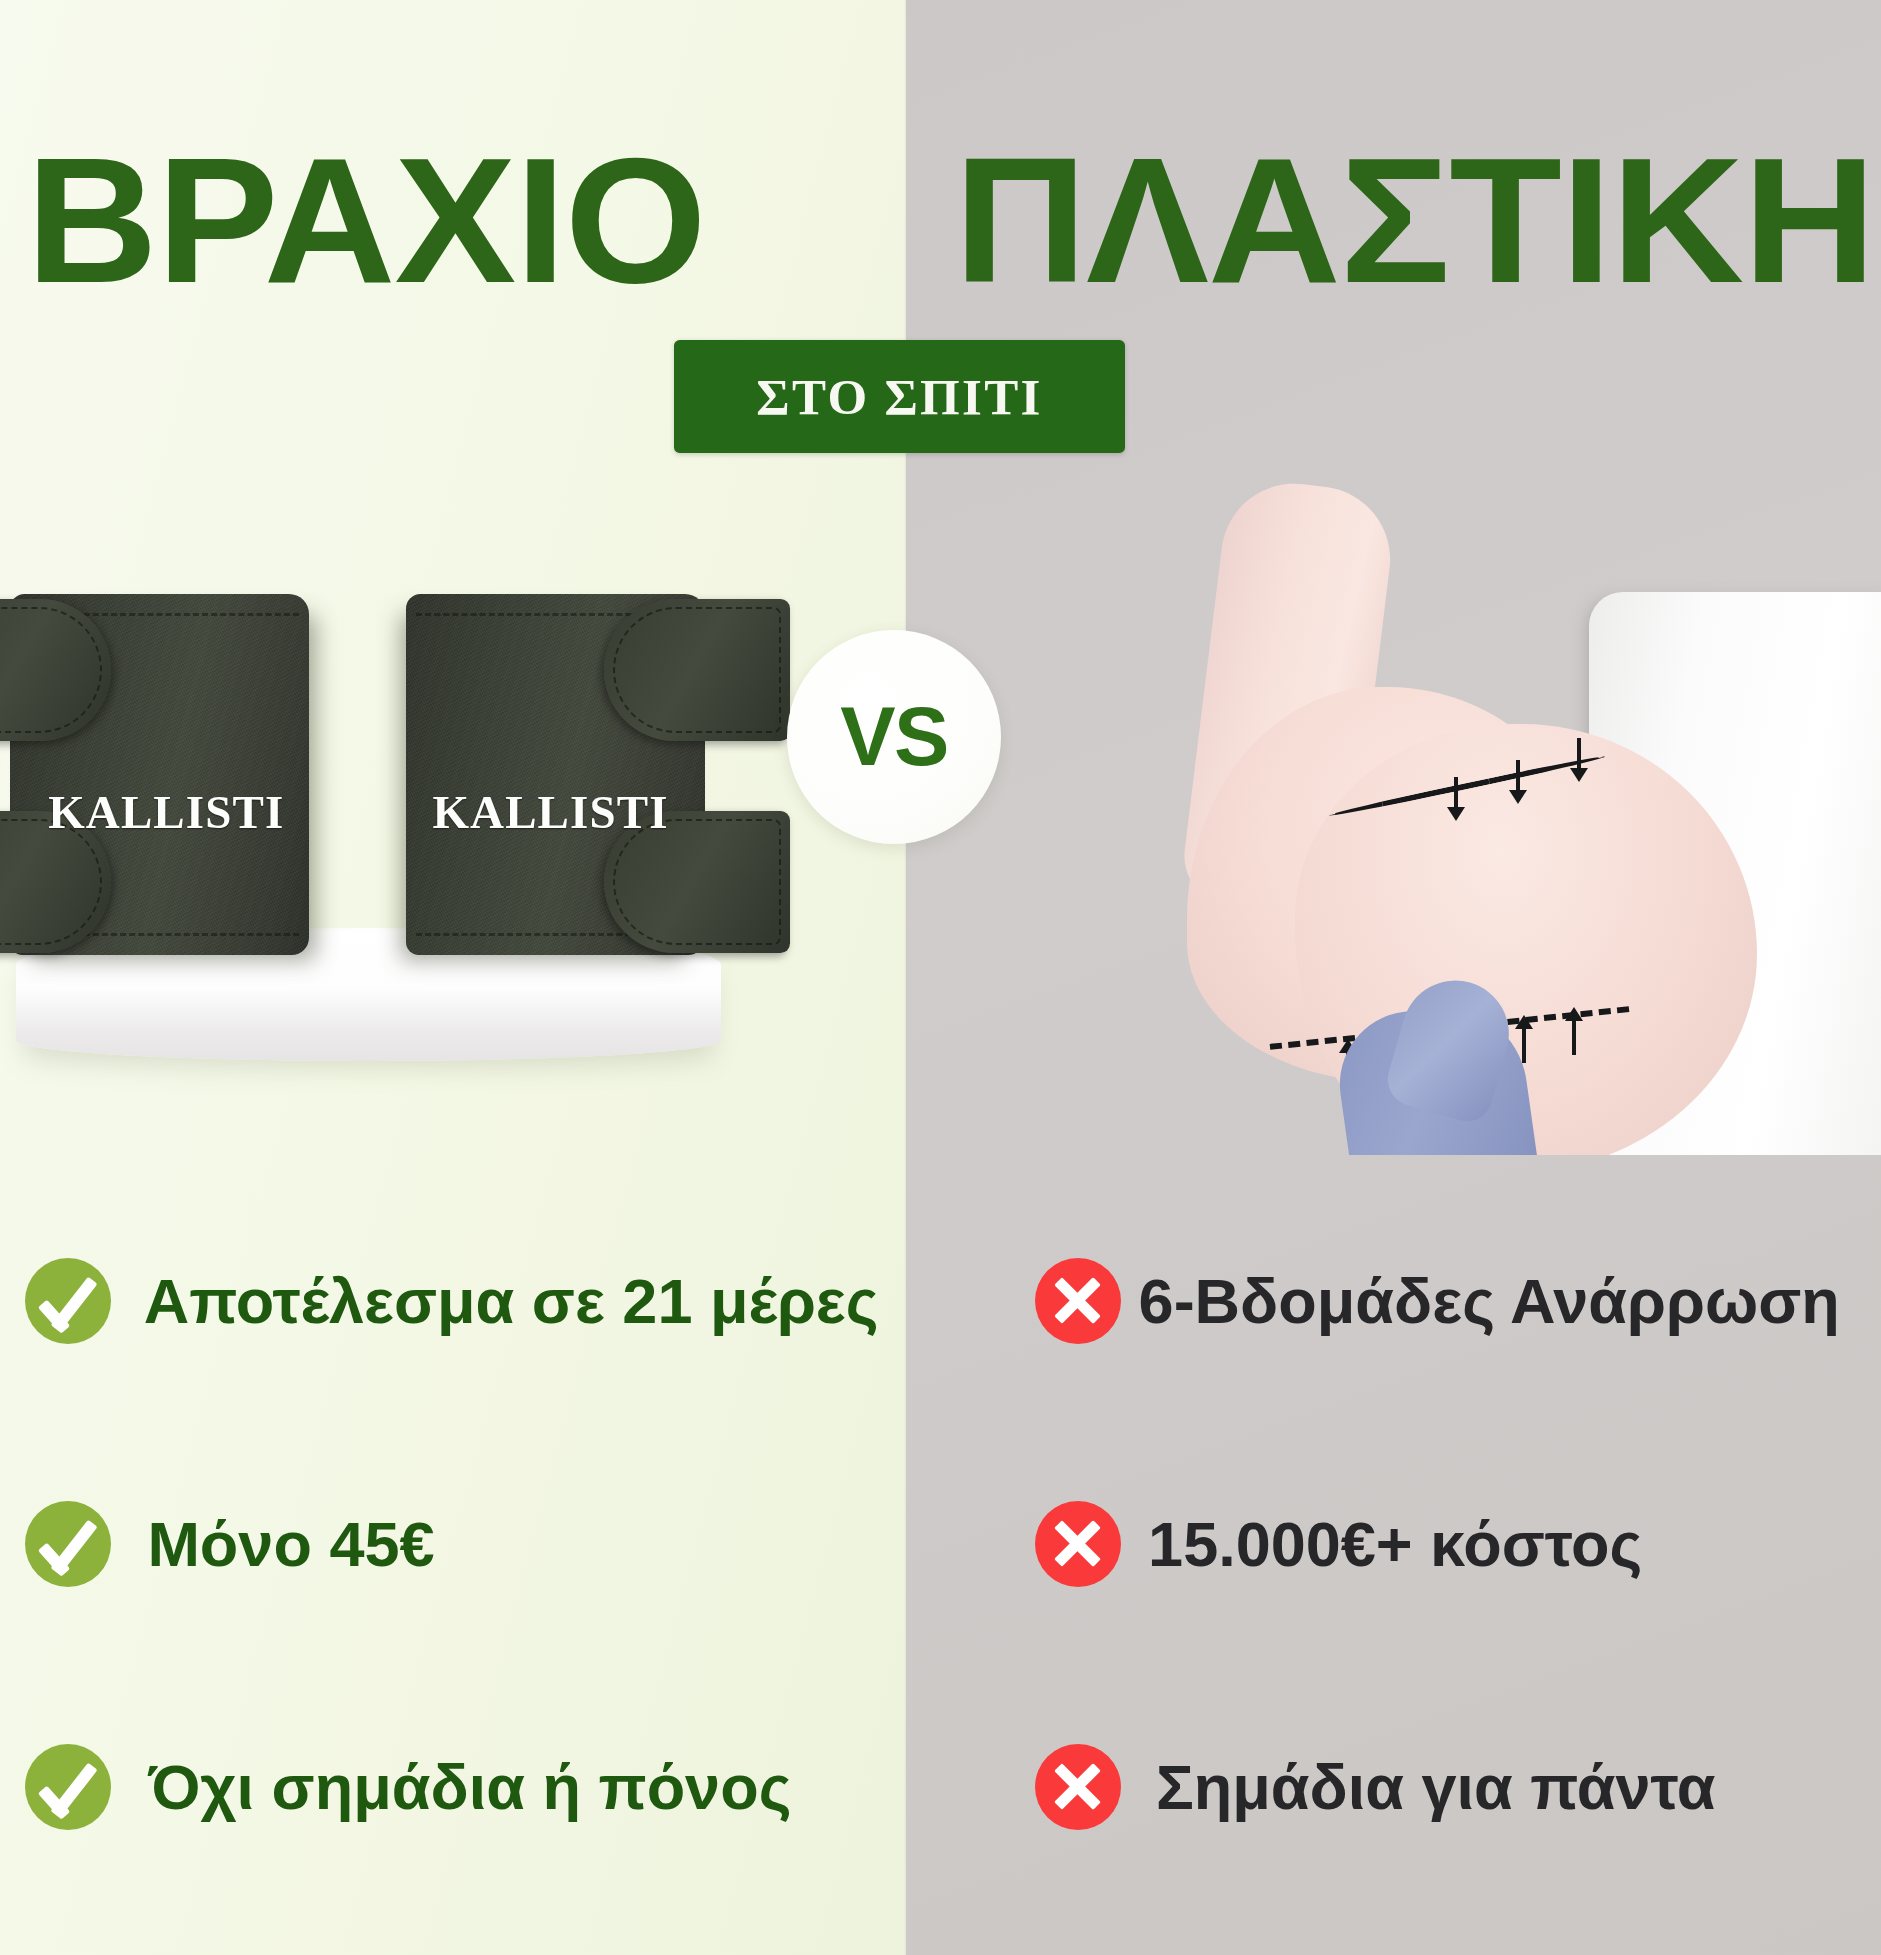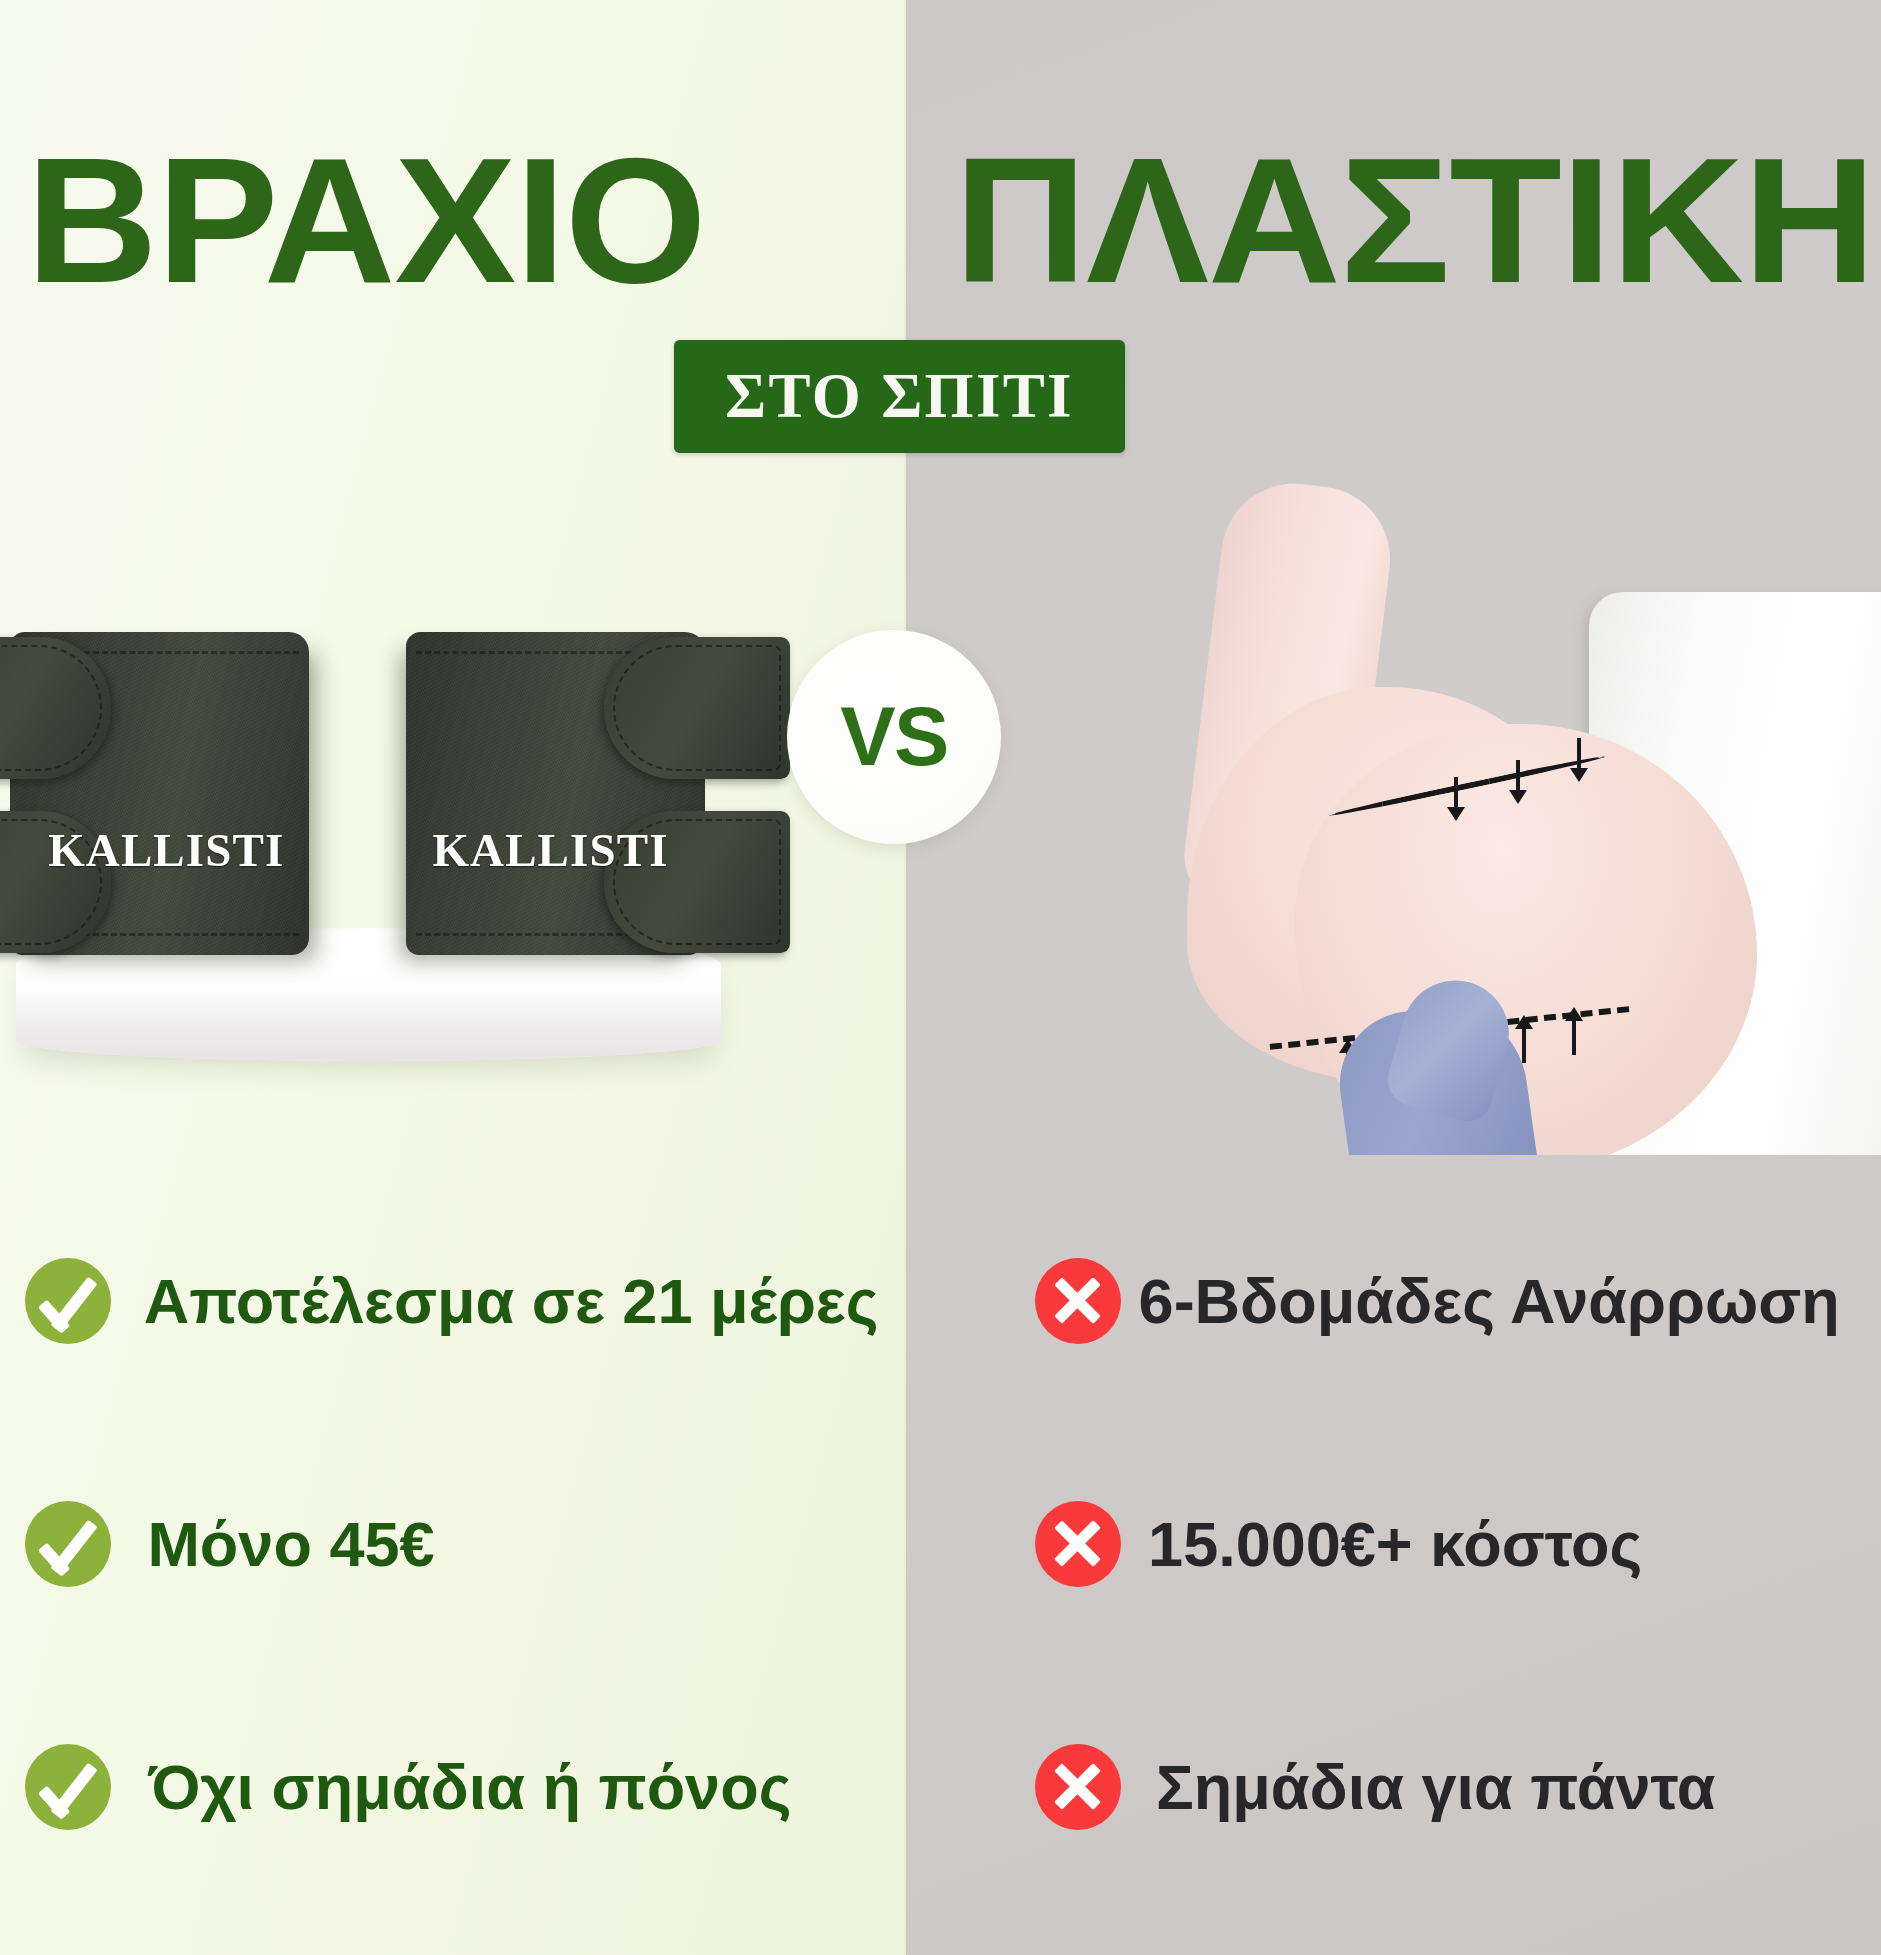--- a/index.html
+++ b/index.html
@@ -59,21 +59,21 @@
     width:451px; height:113px;
     background:#256818;
     border-radius:5.6px;
     box-shadow:0 1.7px 5.6px rgba(0,0,0,.16);
     display:flex; align-items:center; justify-content:center;
   }
   .badge-text {
     color:#f8f8f2;
     font-family:"Liberation Serif", serif;
     font-weight:700;
-    font-size:63px;
+    font-size:51px;
     letter-spacing:2.3px;
     white-space:nowrap;
   }
 
   
   .product-stage {
     position:absolute;
     left:0; top:496px;
     width:750px; height:569px;
   }
@@ -88,21 +88,21 @@
   .podium::after{
     content:"";
     position:absolute; left:6%; top:-2.3px; width:88%; height:33px;
     background:radial-gradient(ellipse at 50% 0%,rgba(255,255,255,.95),rgba(255,255,255,0) 72%);
     border-radius:50%;
   }
 
   .sleeve {
     position:absolute;
     bottom:110px;
-    width:299px; height:323px;
+    width:299px; height:361px;
     background:
        linear-gradient(100deg,#2f332b 0%,#3a3f35 28%,#43483c 55%,#343830 88%,#2b2f28 100%);
     border-radius:14.7px 20px 17px 12.4px;
   }
   .sleeve::after{
     content:"";
     position:absolute; inset:0;
     border-radius:inherit;
     background:
       repeating-linear-gradient(62deg,rgba(255,255,255,.028) 0 1.1px,rgba(0,0,0,.028) 1.1px 2.3px),

